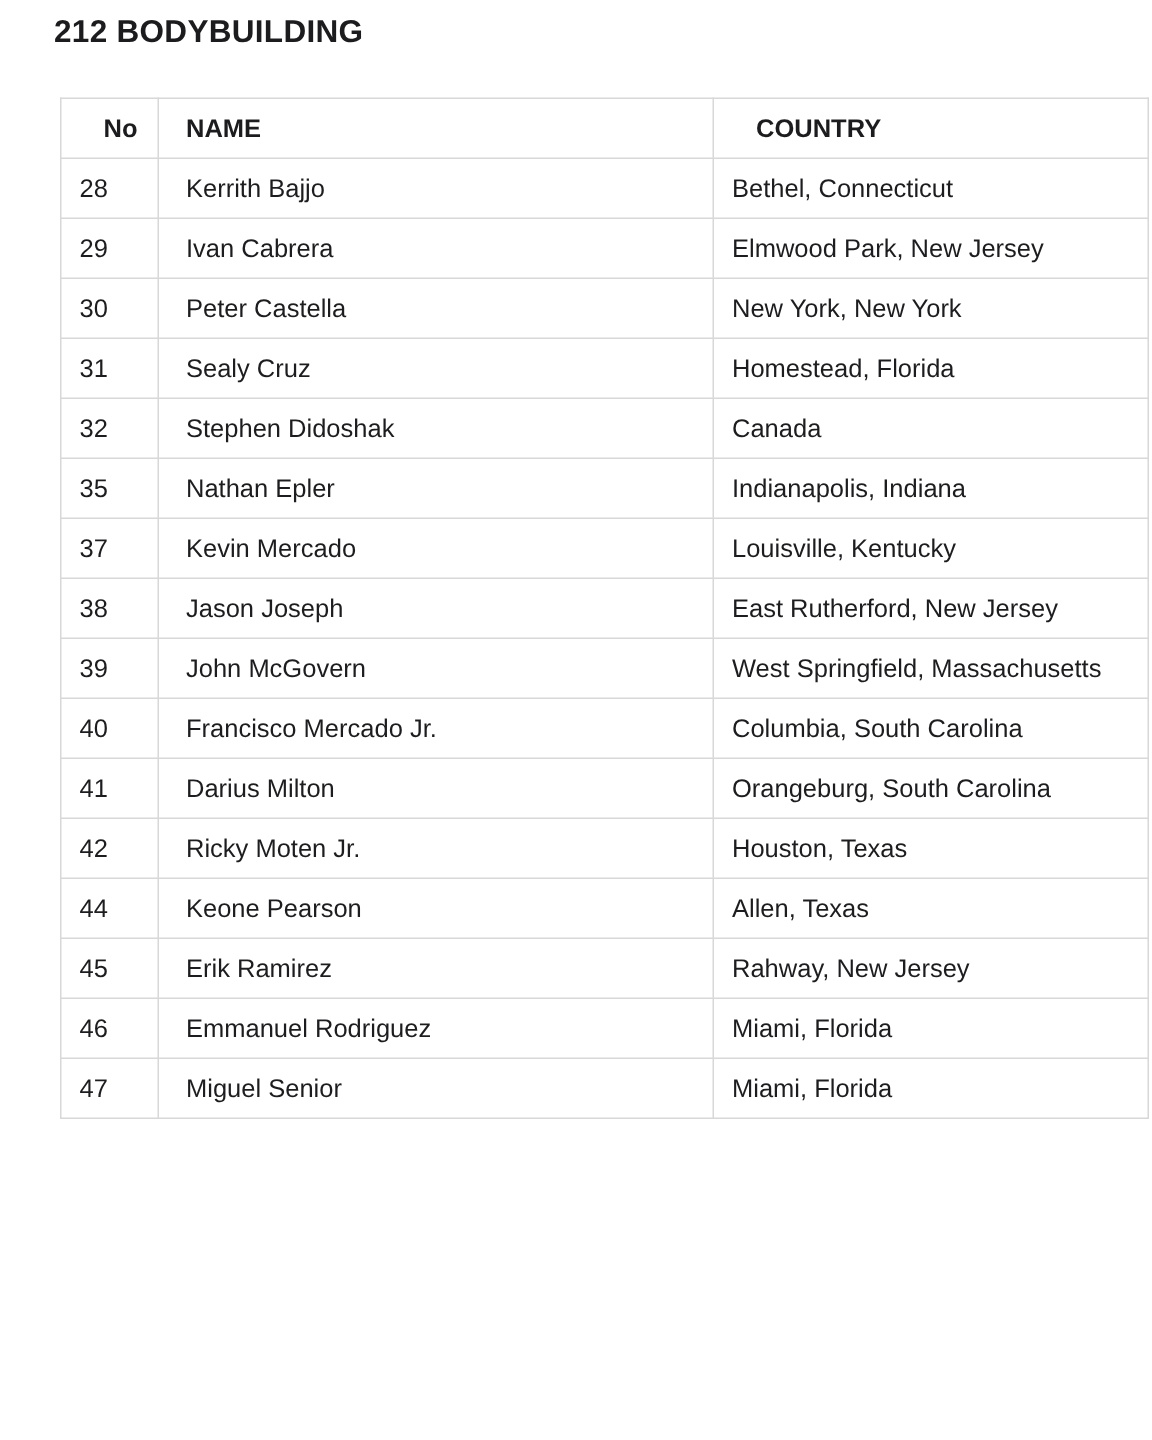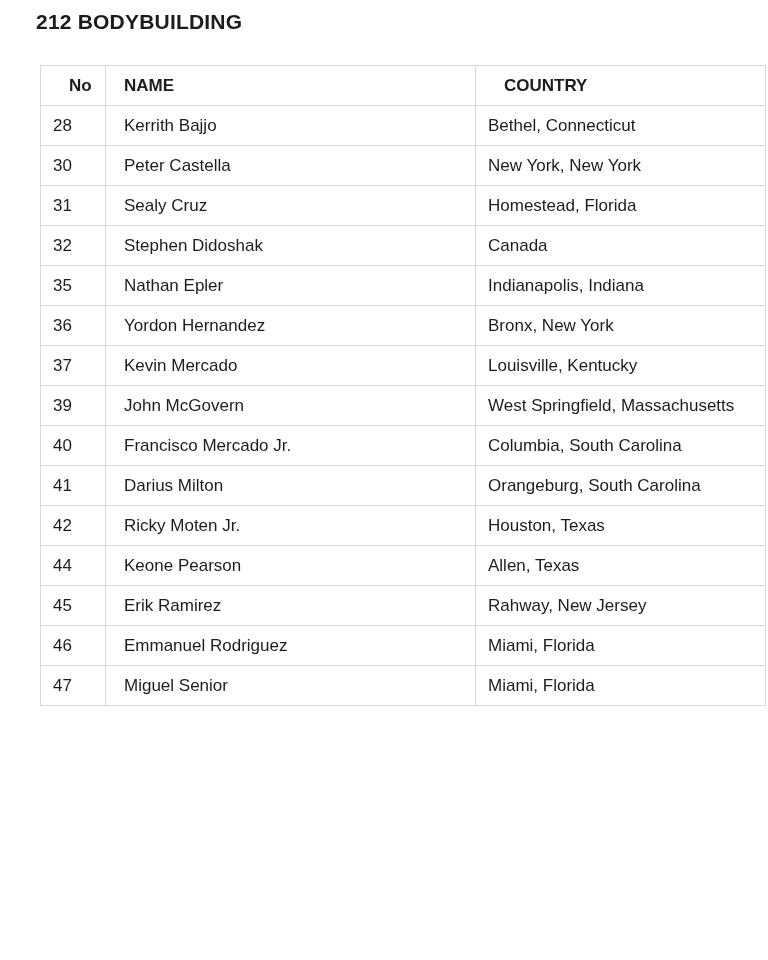--- a/index.html
+++ b/index.html
@@ -80,48 +80,53 @@
         <th class="head-country">COUNTRY</th>
       </tr>
     </thead>
     <tbody id="roster-body">
         <tr>
     <td class="cell-no">28</td>
     <td class="cell-name">Kerrith Bajjo</td>
     <td class="cell-country">Bethel, Connecticut</td>
   </tr>
         <tr>
+    <td class="cell-no">29</td>
+    <td class="cell-name">Ivan Cabrera</td>
+    <td class="cell-country">Elmwood Park, New Jersey</td>
+  </tr>
+        <tr>
     <td class="cell-no">30</td>
     <td class="cell-name">Peter Castella</td>
     <td class="cell-country">New York, New York</td>
   </tr>
         <tr>
     <td class="cell-no">31</td>
     <td class="cell-name">Sealy Cruz</td>
     <td class="cell-country">Homestead, Florida</td>
   </tr>
         <tr>
     <td class="cell-no">32</td>
     <td class="cell-name">Stephen Didoshak</td>
     <td class="cell-country">Canada</td>
   </tr>
         <tr>
     <td class="cell-no">35</td>
     <td class="cell-name">Nathan Epler</td>
     <td class="cell-country">Indianapolis, Indiana</td>
   </tr>
         <tr>
-    <td class="cell-no">36</td>
-    <td class="cell-name">Yordon Hernandez</td>
-    <td class="cell-country">Bronx, New York</td>
-  </tr>
-        <tr>
     <td class="cell-no">37</td>
     <td class="cell-name">Kevin Mercado</td>
     <td class="cell-country">Louisville, Kentucky</td>
+  </tr>
+        <tr>
+    <td class="cell-no">38</td>
+    <td class="cell-name">Jason Joseph</td>
+    <td class="cell-country">East Rutherford, New Jersey</td>
   </tr>
         <tr>
     <td class="cell-no">39</td>
     <td class="cell-name">John McGovern</td>
     <td class="cell-country">West Springfield, Massachusetts</td>
   </tr>
         <tr>
     <td class="cell-no">40</td>
     <td class="cell-name">Francisco Mercado Jr.</td>
     <td class="cell-country">Columbia, South Carolina</td>

